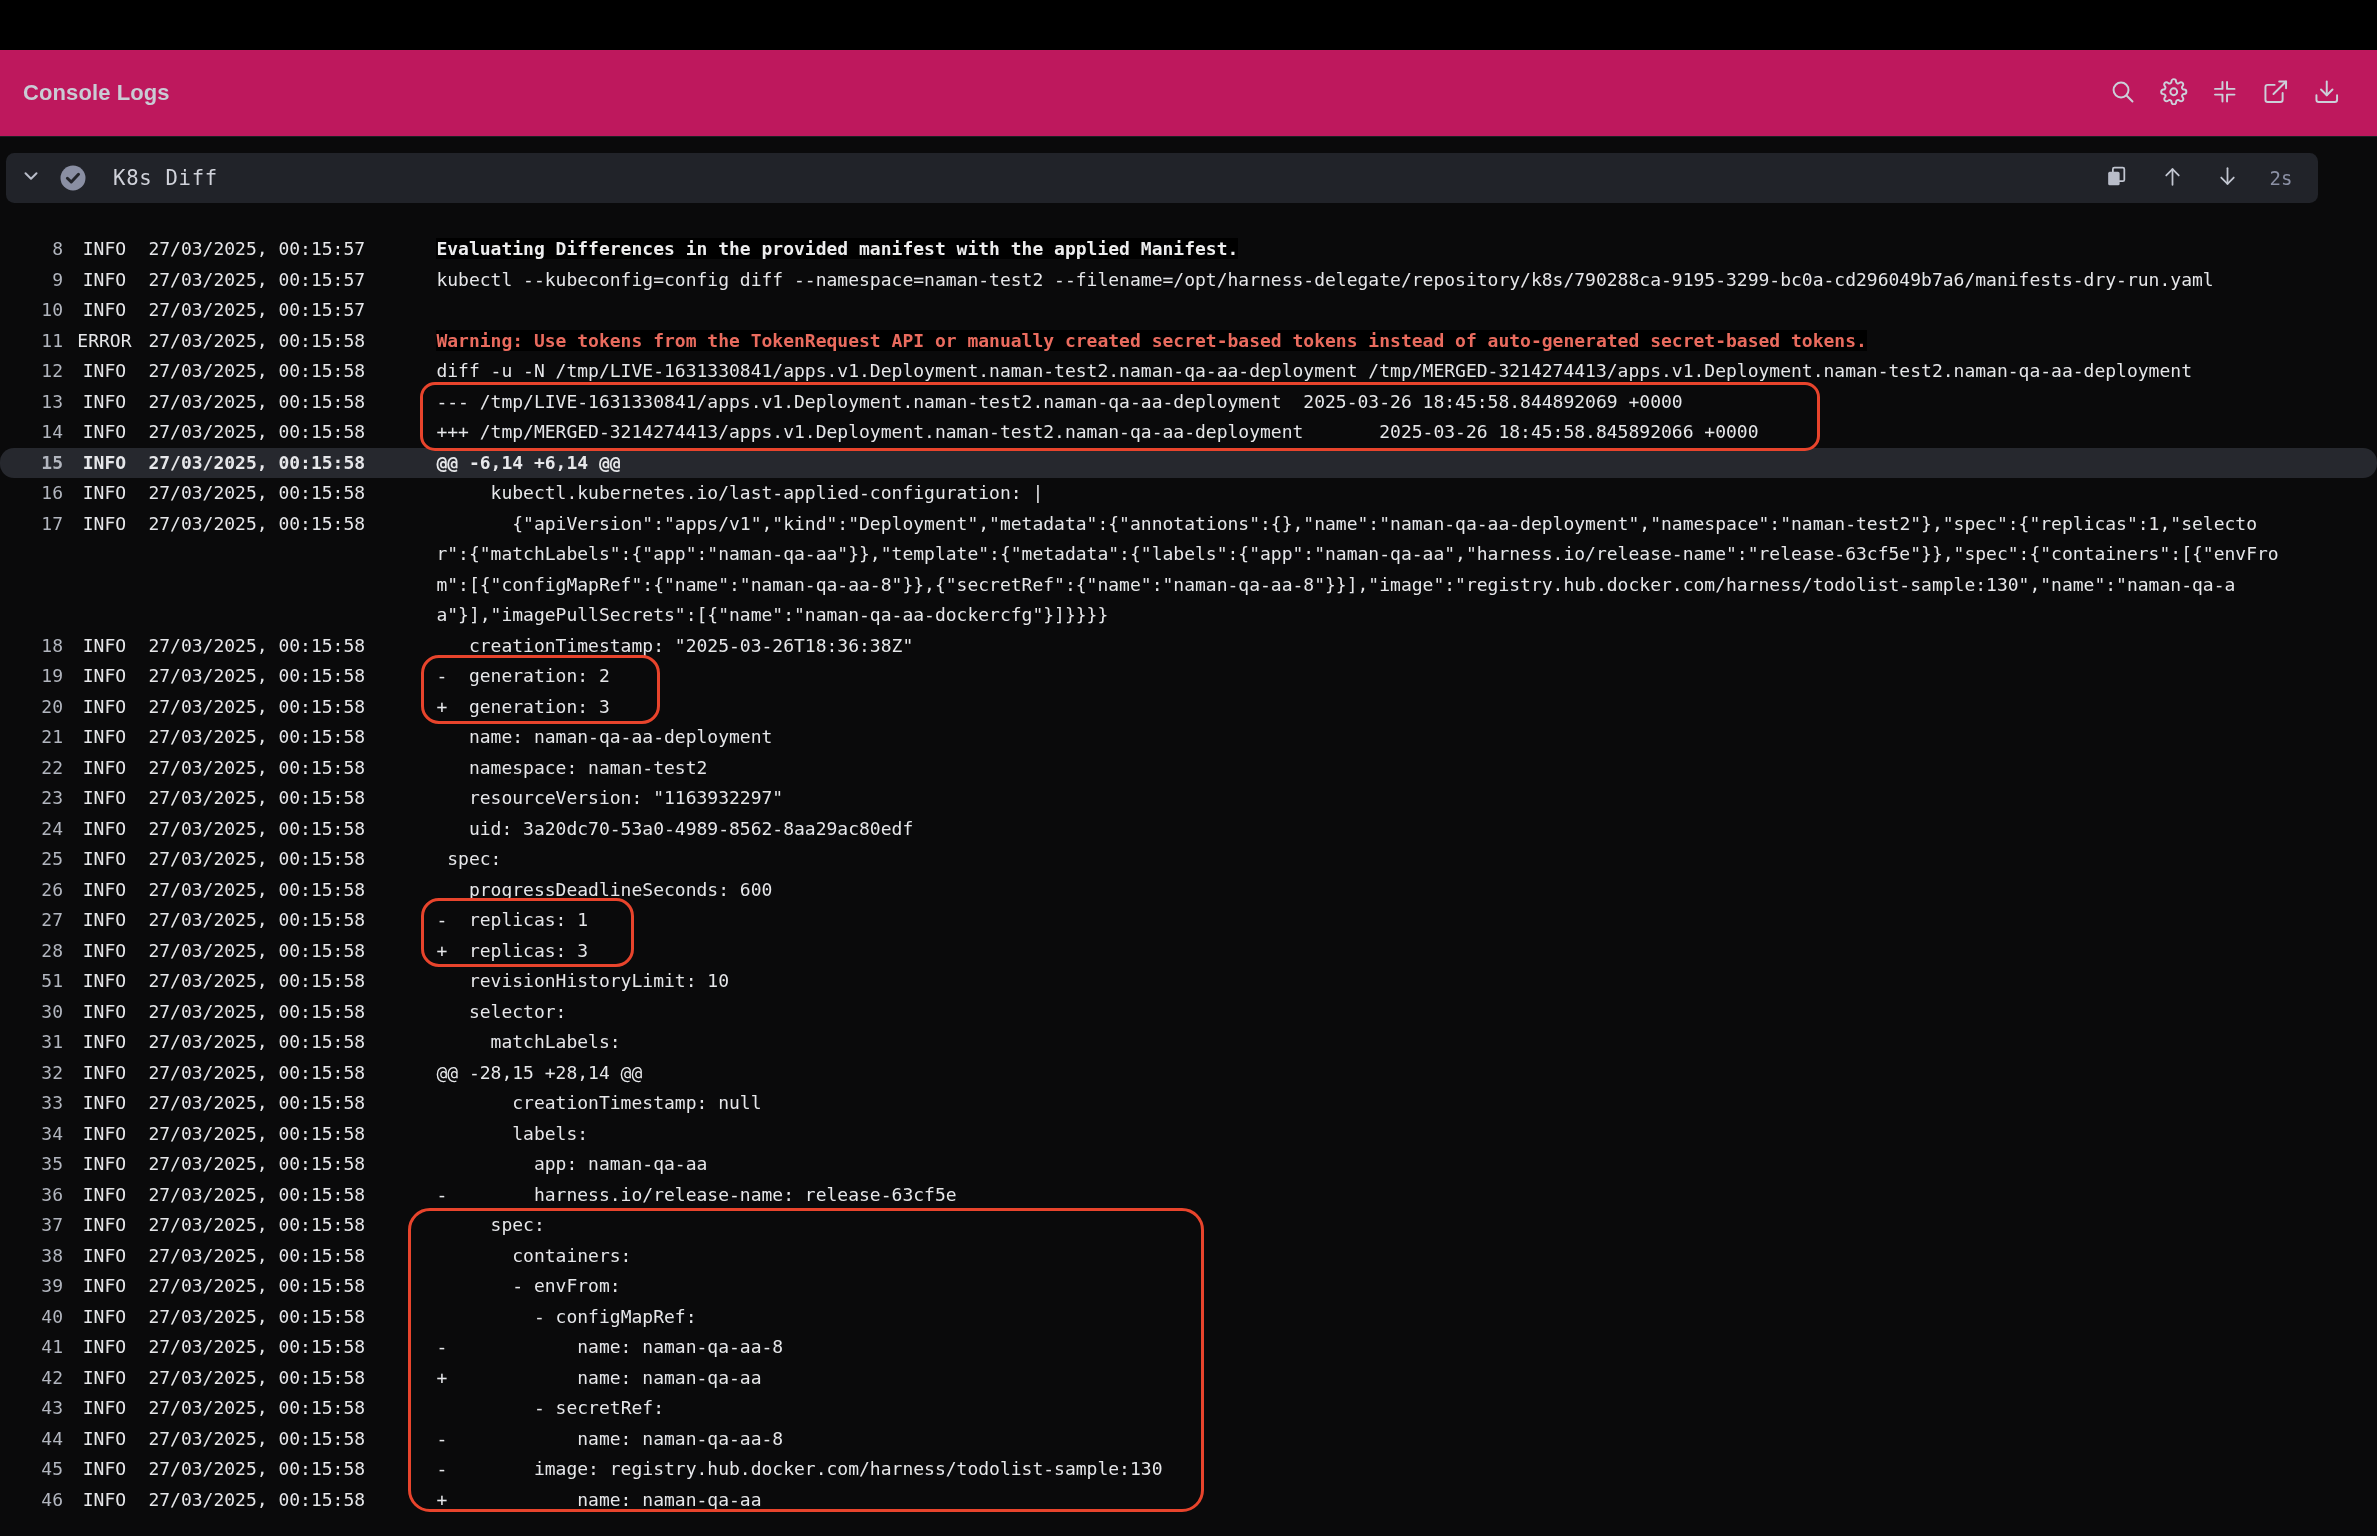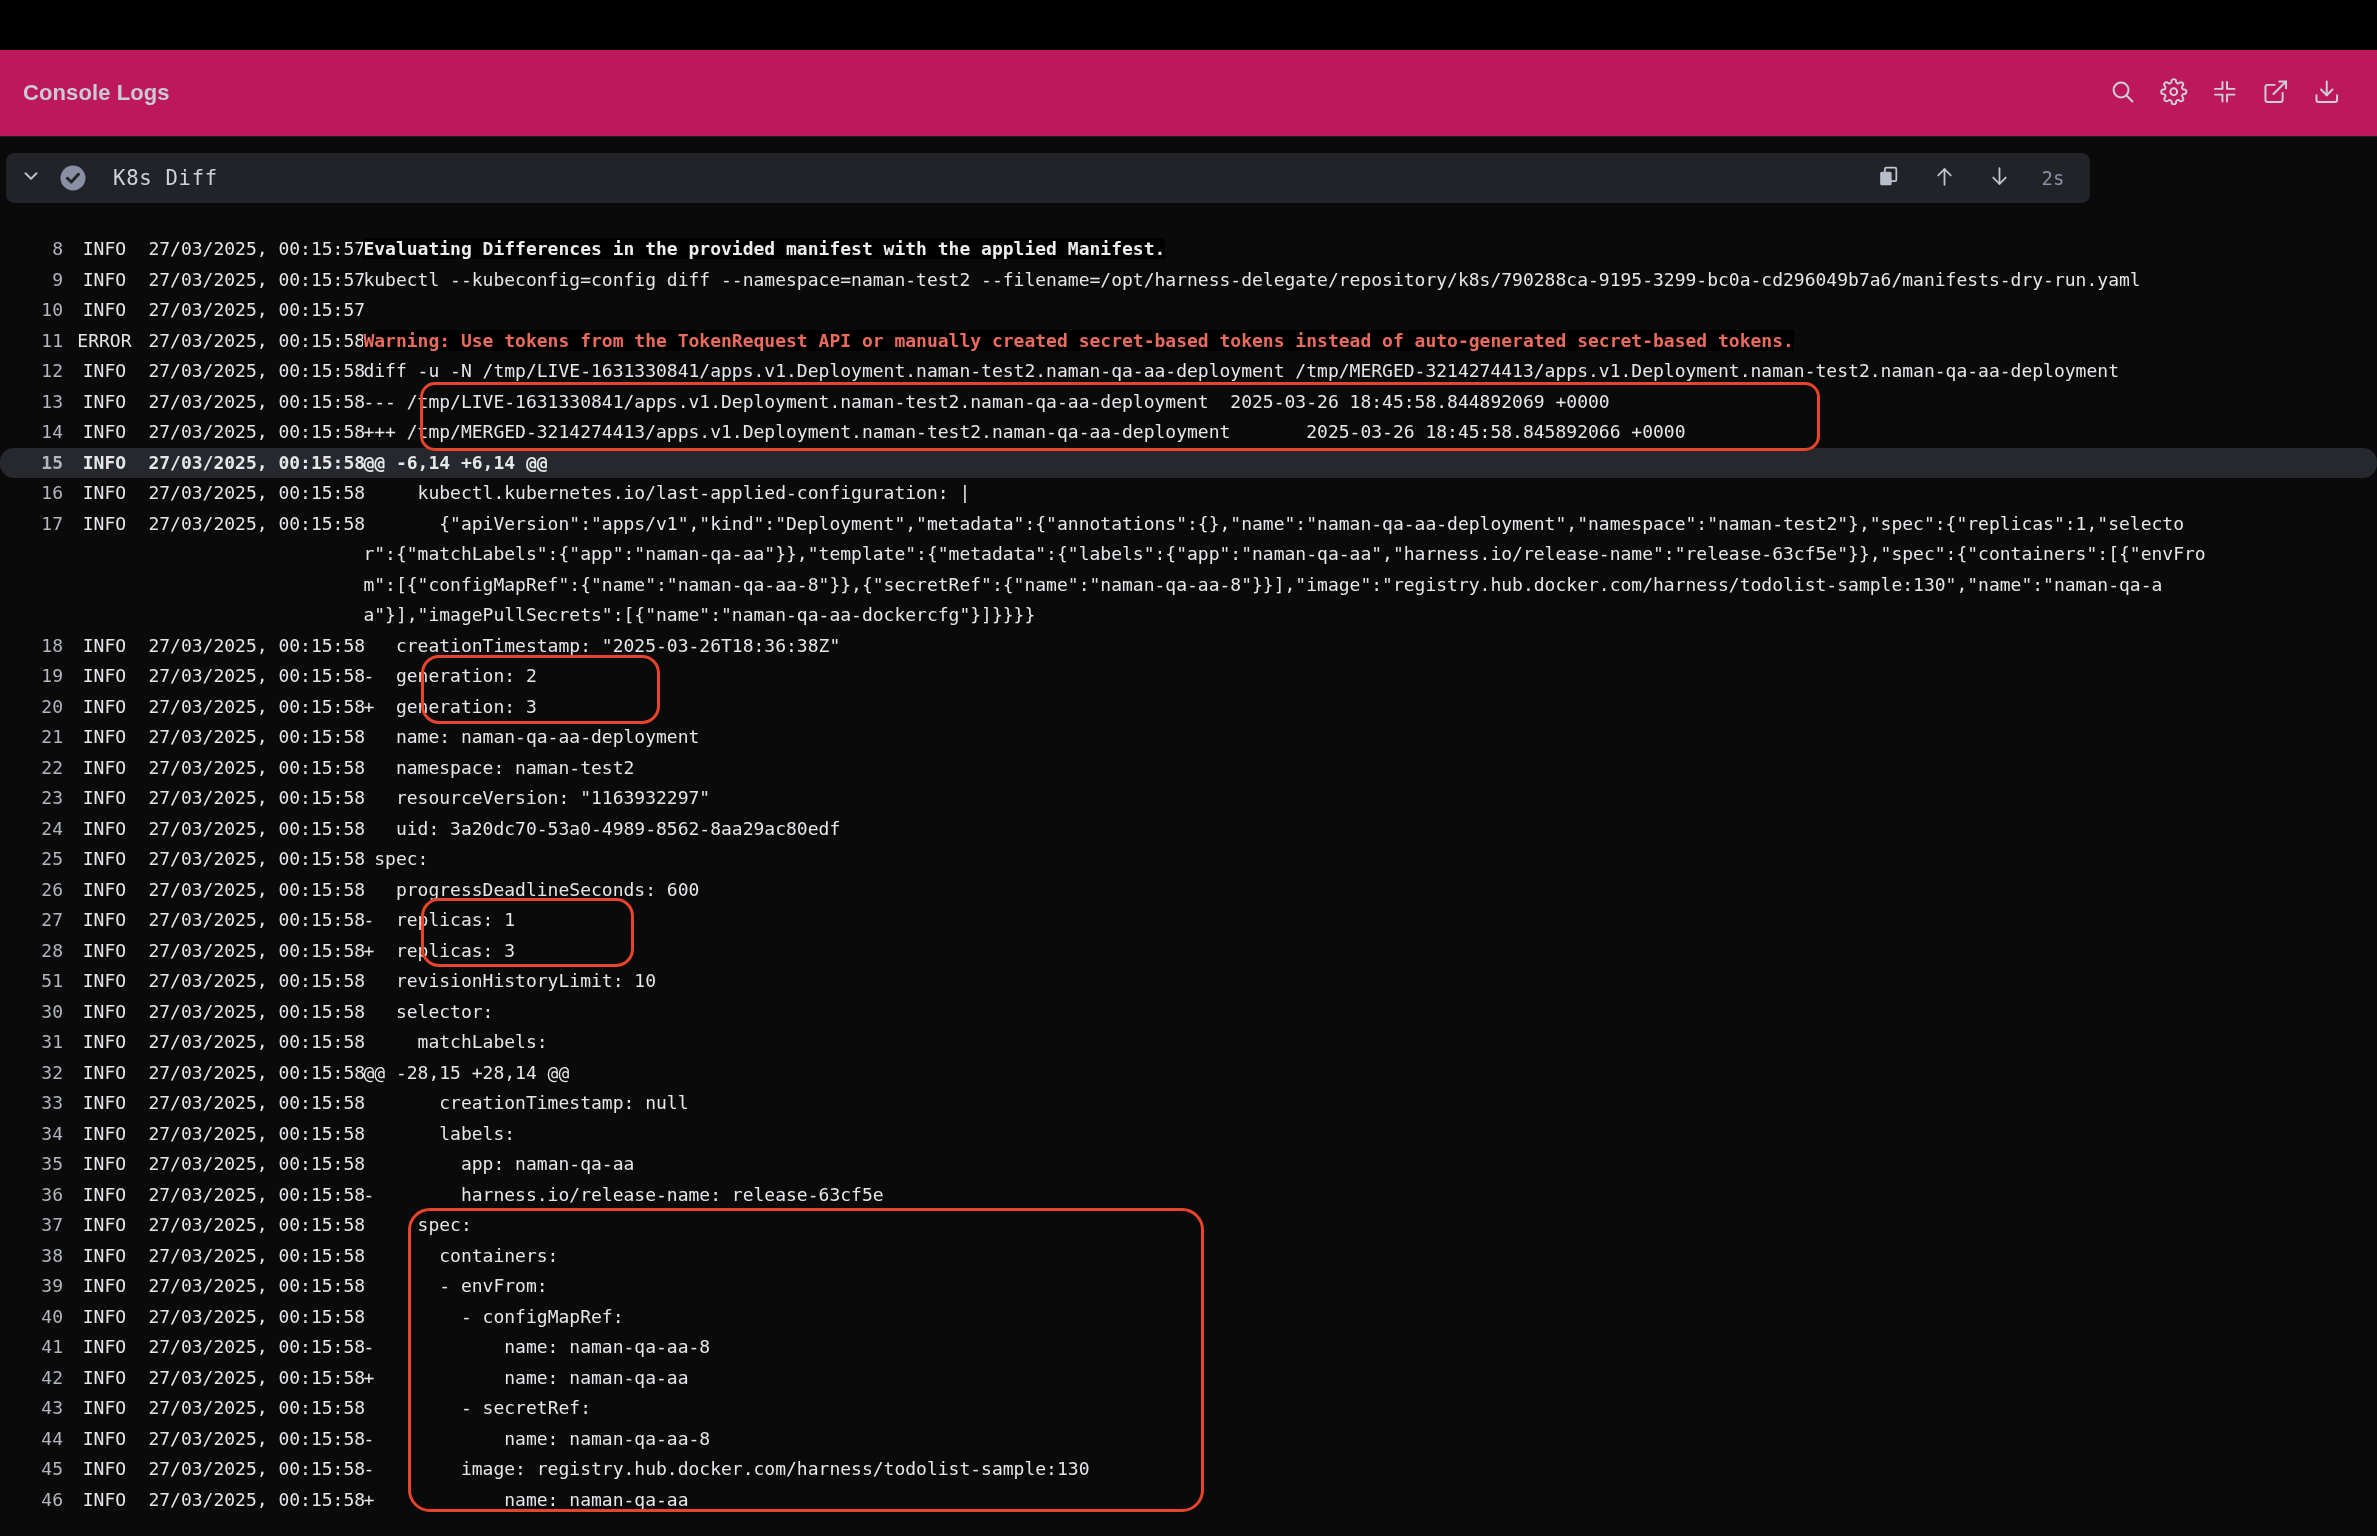--- a/index.html
+++ b/index.html
@@ -22,41 +22,41 @@
   .icon-btn {
     width:32px; height:32px; background:none; border:none; cursor:pointer;
     color:#ccd0da; display:flex; align-items:center; justify-content:center;
   }
   .icon-btn svg { width:27.5px; height:27.5px; stroke:currentColor; fill:none;
     stroke-width:1.7; stroke-linecap:round; stroke-linejoin:round; }
 
   .log-panel { position:absolute; left:0; top:139px; width:2377px; height:1398px; background:#0a0a0b; }
 
   .step-header {
-    position:absolute; left:5.5px; top:13.8px; width:2084px; height:50px;
+    position:absolute; left:5.5px; top:13.8px; width:2312px; height:50px;
     background:#212329; border-radius:8.3px;
     display:flex; align-items:center; padding:0 25px 0 9.6px;
   }
   .step-left { display:flex; align-items:center; gap:0; }
   .chev-btn { background:none; border:none; cursor:pointer; color:#b9bdc9; width:32px; height:32px;
     display:flex; align-items:center; justify-content:center; }
   .chev-btn svg { width:22px; height:22px; stroke:currentColor; fill:none; stroke-width:2.2; stroke-linecap:round; stroke-linejoin:round; }
   .status-check { width:30px; height:30px; margin-left:11px; display:flex; align-items:center; justify-content:center; }
   .step-title { margin-left:25px; font-size:20.6px; color:#d0d2da; letter-spacing:0.7px; }
   .step-right { margin-left:auto; display:flex; align-items:center; gap:23.4px; }
   .step-right .icon-btn { color:#c2c6d1; }
   .step-right .icon-btn svg { width:25px; height:25px; }
   .step-duration { font-size:19px; color:#8b90a4; margin-left:2.8px; }
 
   .logrows { position:absolute; left:0; top:95px; width:2377px; }
   .row { display:flex; align-items:flex-start; min-height:30.5px; line-height:30.5px; font-size:18px; }
   .row .num   { flex:none; width:63px;  text-align:right; color:#b2b6bf; white-space:pre; }
   .row .level { flex:none; width:58px;  margin-left:12.4px; color:#e6e7ea; white-space:pre;text-align:center; }
   .row .time  { flex:none; width:215px; margin-left:15px; color:#e6e7ea; white-space:pre; }
-  .row .content { flex:none; width:1844px; color:#e6e7ea;
+  .row .content { flex:none; width:1844px; margin-left:73px; color:#e6e7ea;
     white-space:pre-wrap; word-break:break-all; }
   .row.selected { background:#26282e; border-radius:14px;font-weight:bold; }
   .row.bold .txt  { font-weight:bold; background:#000000; color:#ededee; }
   .row.error .txt { font-weight:bold; background:#000000; color:#e96b5e; }
 
   .anno { position:absolute; border:3.4px solid #e8442c; background:transparent; pointer-events:none; }
   .anno-1 { left:420px;  top:382px;  width:1400px; height:69px; border-radius:15px; }
   .anno-2 { left:421px;  top:655px;  width:239px;  height:69px; border-radius:18px; }
   .anno-3 { left:421px;  top:898px; width:213px;  height:69px; border-radius:18px; }
   .anno-4 { left:408px;  top:1208px; width:796px; height:304px; border-radius:22px; }

